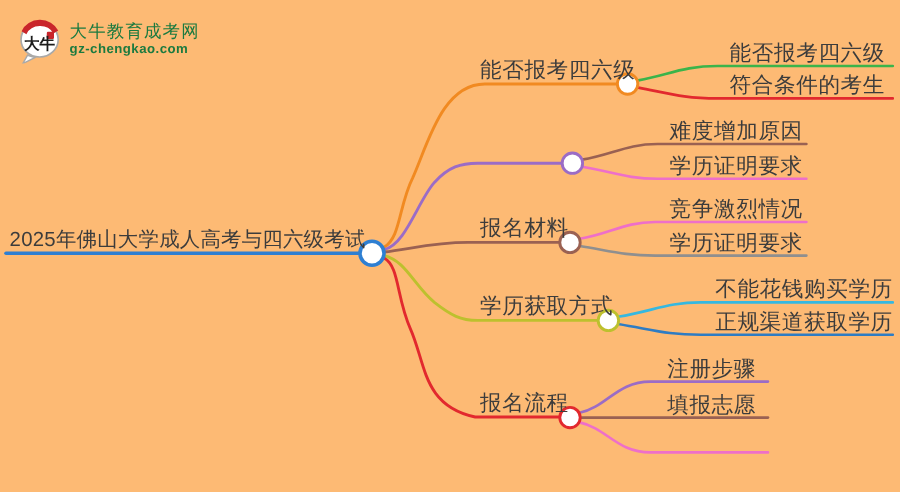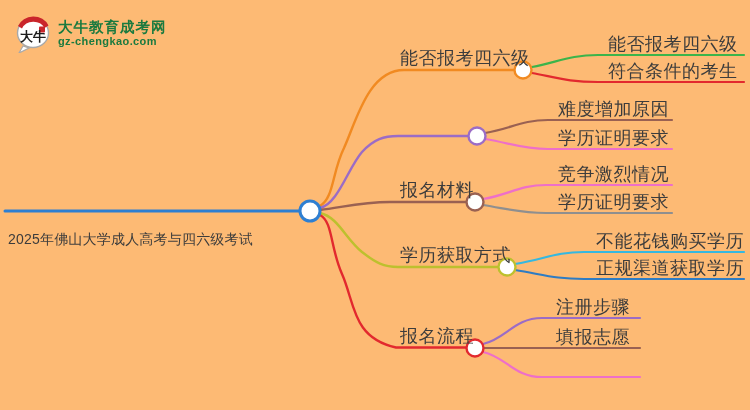--- a/index.html
+++ b/index.html
@@ -5,24 +5,24 @@
   html,body{margin:0;padding:0;background:#fff;}
   .stage{
     position:relative;width:750px;height:410px;background:#fdba74;overflow:hidden;
     font-family:"Liberation Sans","DejaVu Sans",sans-serif;
   }
   .wires{position:absolute;left:0;top:0;width:750px;height:410px;}
   .lbl{
     position:absolute;color:#3c3c3c;font-size:18px;line-height:21px;
     white-space:nowrap;letter-spacing:0.5px;
   }
-  .lbl.central{font-size:14px;letter-spacing:0.2px;margin-top:40px;}
+  .lbl.central{font-size:17px;letter-spacing:0.2px;}
   .logo{position:absolute;left:14px;top:13px;display:flex;align-items:flex-start;gap:6px;}
   .logo-text{display:flex;flex-direction:column;margin-top:6px;}
-  .logo-name{color:#1b7a3f;font-weight:bold;font-size:14.5px;line-height:16px;letter-spacing:1px;}
+  .logo-name{color:#1b7a3f;font-weight:normal;font-size:14.5px;line-height:16px;letter-spacing:1px;}
   .logo-url{color:#1b7a3f;font-weight:bold;font-size:11px;line-height:13px;letter-spacing:0.4px;}
 </style>
 </head>
 <body>
 
 <div class="stage">
 
   <svg class="wires" viewBox="0 0 750 410">
     <g fill="none" stroke-linecap="round">
 

